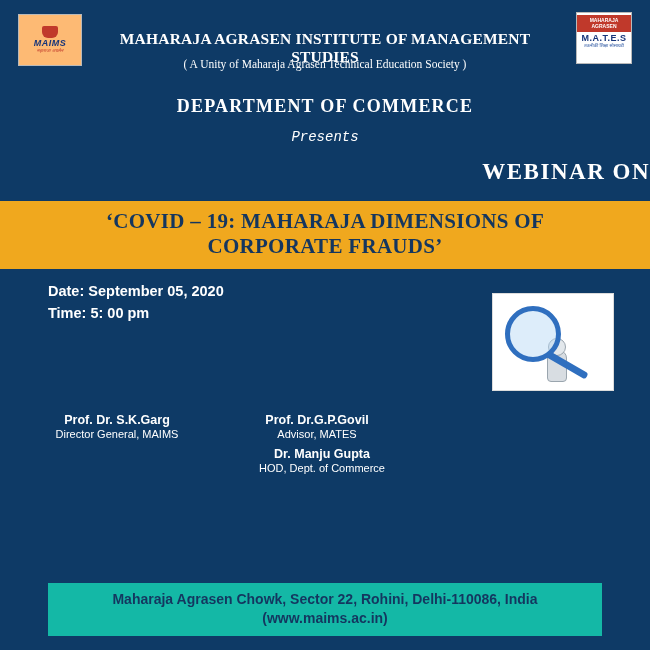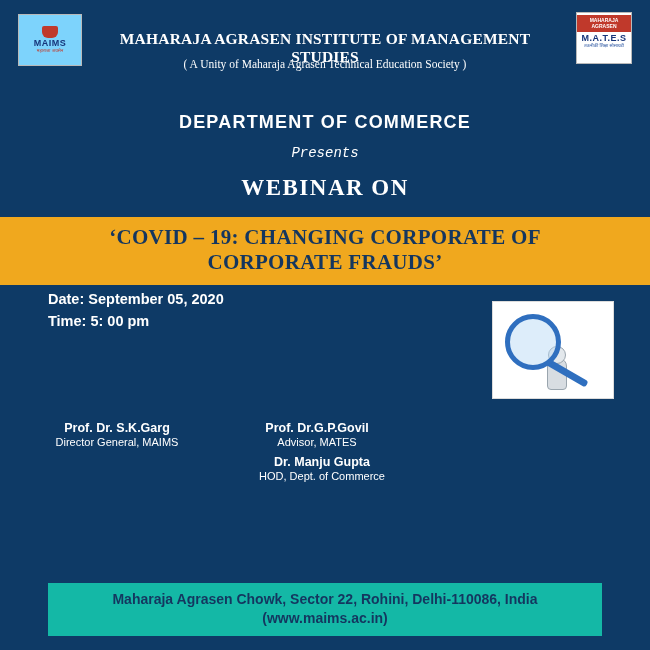--- a/index.html
+++ b/index.html
@@ -26,27 +26,28 @@
   .header {
     position: relative;
     height: 92px;
   }
   .logo-left {
     position: absolute;
     left: 18px;
     top: 14px;
     width: 62px;
     height: 50px;
-    background: #7dd3fc;
+    background: #fdba74;
     border: 1px solid #b9b9b9;
     display: flex;
     flex-direction: column;
     align-items: center;
     justify-content: center;
     line-height: 1;
+    font-style: italic;
   }
   .logo-left .crest {
     width: 16px;
     height: 12px;
     background: #c0392b;
     border-radius: 2px 2px 6px 6px;
     margin-bottom: 1px;
   }
   .logo-left .ltext {
     font-size: 9px;
@@ -121,36 +122,36 @@
     text-align: center;
     color: #ffffff;
     font-family: "Liberation Serif", serif;
     font-size: 11.5px;
   }
 
   
   .dept {
     text-align: center;
     color: #ffffff;
-    font-family: Liberation Sans, sans-serif;
+    font-family: Liberation Serif, serif;
     font-weight: bold;
     font-size: 18px;
     letter-spacing: 1.2px;
-    margin-top: 20px;
+    margin-top: 4px;
   }
   .presents {
     text-align: center;
     color: #ffffff;
     font-family: Liberation Mono, monospace;
     font-style: italic;
     font-size: 14px;
     margin-top: 12px;
   }
   .webinar-on {
-    text-align: center;
+    text-align: right;
     color: #ffffff;
     font-family: "Liberation Serif", serif;
     font-weight: bold;
     font-size: 23px;
     letter-spacing: 1.5px;
     margin-top: 14px;
   }
 
   
   .title-band {
@@ -283,21 +284,21 @@
     top: 74px;
     width: 320px;
     text-align: center;
     color: #ffffff;
     font-size: 16px;
   }
 
   
   .details {
     position: relative;
-    margin-top: 6px;
+    margin-top: 14px;
     height: 128px;
   }
   .date-line, .time-line {
     position: absolute;
     left: 48px;
     color: #ffffff;
     font-weight: bold;
     font-size: 14.5px;
   }
   .date-line { top: 0px; }
@@ -446,21 +447,21 @@
 
     <div class="inst-name">MAHARAJA AGRASEN INSTITUTE OF MANAGEMENT STUDIES</div>
     <div class="inst-sub">( A Unity of Maharaja Agrasen Technical Education Society )</div>
   </div>
 
   <div class="dept">DEPARTMENT OF COMMERCE</div>
   <div class="presents">Presents</div>
   <div class="webinar-on">WEBINAR ON</div>
 
   <div class="title-band">
-    <div>‘COVID – 19: CHANGING CORPORATE OF</div>
+    <div>‘COVID – 19: MAHARAJA DIMENSIONS OF</div>
     <div>CORPORATE FRAUDS’</div>
   </div>
 
 
   <div class="details">
     <div class="date-line">Date: September 05, 2020</div>
     <div class="time-line">Time: 5: 00 pm</div>
 
 
     <div class="magnifier">

